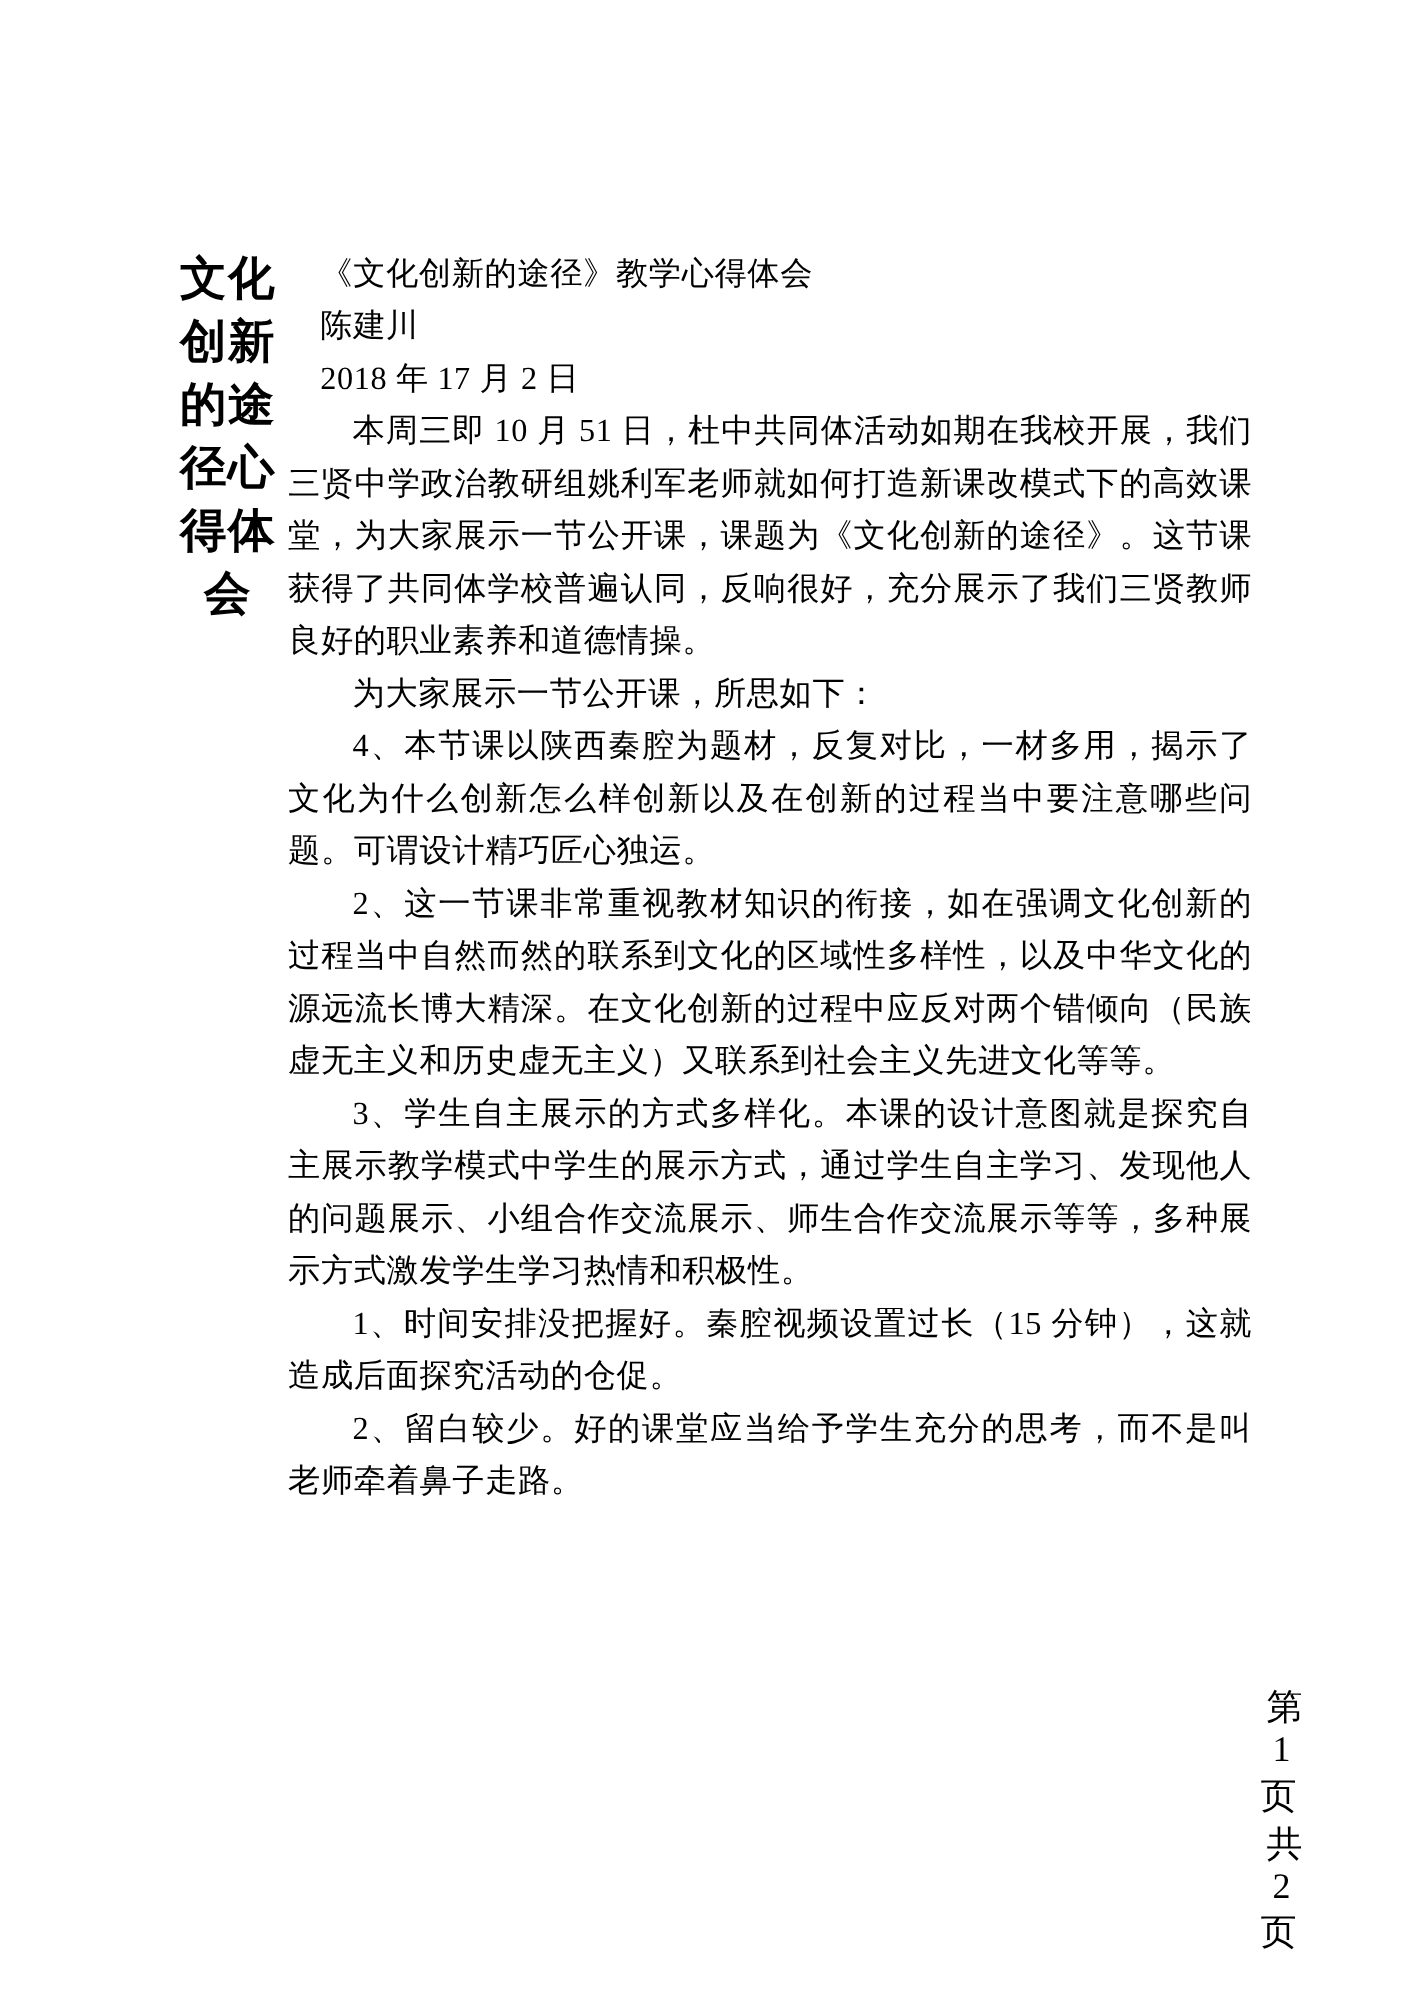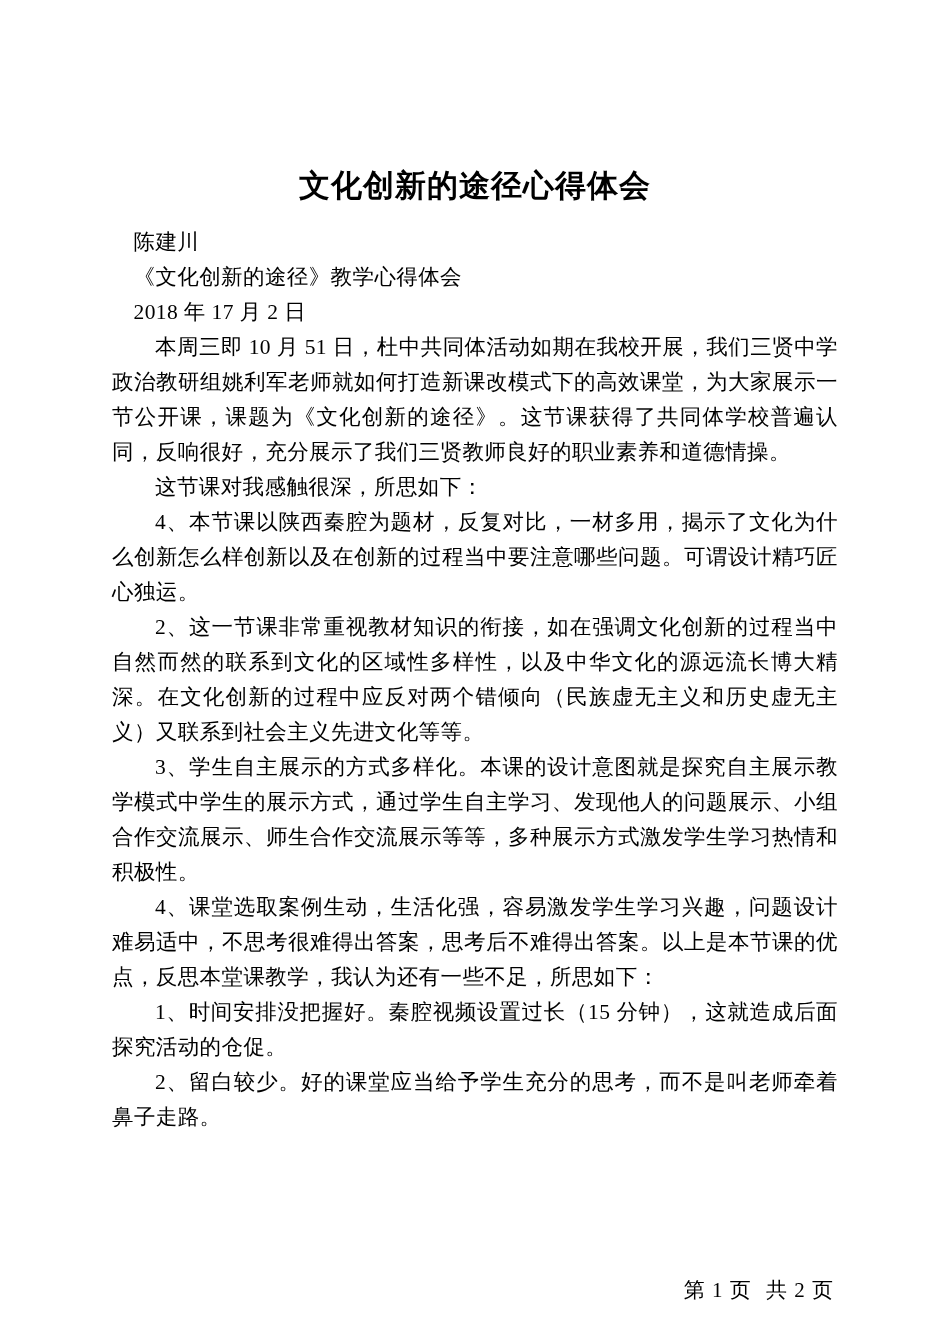--- a/index.html
+++ b/index.html
@@ -11,24 +11,24 @@
     width: 950px;
     min-height: 1344px;
     font-family: "Liberation Serif", "DejaVu Serif", serif;
     color: #000000;
     position: relative;
   }
   .page {
     width: 950px;
     min-height: 1344px;
     box-sizing: border-box;
-    padding: 165px 112px 40px 112px;
+    padding: 165px 75px 40px 112px;
     position: relative;
     display: flex;
-    flex-direction: column;
+    flex-direction: row;
   }
   .doc-title {
     text-align: center;
     font-size: 31px;
     font-weight: bold;
     letter-spacing: 1px;
     margin: 0 0 18px 0;
     font-family: "Liberation Serif", "DejaVu Serif", serif;
   }
   .body-block {
@@ -40,45 +40,44 @@
   }
   .para {
     margin: 0;
     text-indent: 2em;
   }
   .para.noindent {
     text-indent: 1em;
   }
   .footer {
     margin-top: auto;
-    text-align: right;
-    font-size: 21px;
+    text-align: center;
+    font-size: 24px;
     padding-top: 30px;
     letter-spacing: 1px;
   }
   .footer span { margin: 0 4px; }
 </style>
 </head>
 <body>
 
 <div class="page">
 
   <h1 class="doc-title">文化创新的途径心得体会</h1>
 
   <div class="body-block">
+    <p class="para noindent">《文化创新的途径》教学心得体会</p>
     <p class="para noindent">陈建川</p>
-    <p class="para noindent">《文化创新的途径》教学心得体会</p>
     <p class="para noindent">2018 年 17 月 2 日</p>
 
     <p class="para">本周三即 10 月 51 日，杜中共同体活动如期在我校开展，我们三贤中学政治教研组姚利军老师就如何打造新课改模式下的高效课堂，为大家展示一节公开课，课题为《文化创新的途径》。这节课获得了共同体学校普遍认同，反响很好，充分展示了我们三贤教师良好的职业素养和道德情操。</p>
-    <p class="para">这节课对我感触很深，所思如下：</p>
+    <p class="para">为大家展示一节公开课，所思如下：</p>
     <p class="para">4、本节课以陕西秦腔为题材，反复对比，一材多用，揭示了文化为什么创新怎么样创新以及在创新的过程当中要注意哪些问题。可谓设计精巧匠心独运。</p>
     <p class="para">2、这一节课非常重视教材知识的衔接，如在强调文化创新的过程当中自然而然的联系到文化的区域性多样性，以及中华文化的源远流长博大精深。在文化创新的过程中应反对两个错倾向（民族虚无主义和历史虚无主义）又联系到社会主义先进文化等等。</p>
     <p class="para">3、学生自主展示的方式多样化。本课的设计意图就是探究自主展示教学模式中学生的展示方式，通过学生自主学习、发现他人的问题展示、小组合作交流展示、师生合作交流展示等等，多种展示方式激发学生学习热情和积极性。</p>
-    <p class="para">4、课堂选取案例生动，生活化强，容易激发学生学习兴趣，问题设计难易适中，不思考很难得出答案，思考后不难得出答案。以上是本节课的优点，反思本堂课教学，我认为还有一些不足，所思如下：</p>
     <p class="para">1、时间安排没把握好。秦腔视频设置过长（15 分钟），这就造成后面探究活动的仓促。</p>
     <p class="para">2、留白较少。好的课堂应当给予学生充分的思考，而不是叫老师牵着鼻子走路。</p>
   </div>
 
   <div class="footer">
     <span>第 1 页</span>
     <span>共 2 页</span>
   </div>
 
 </div>

